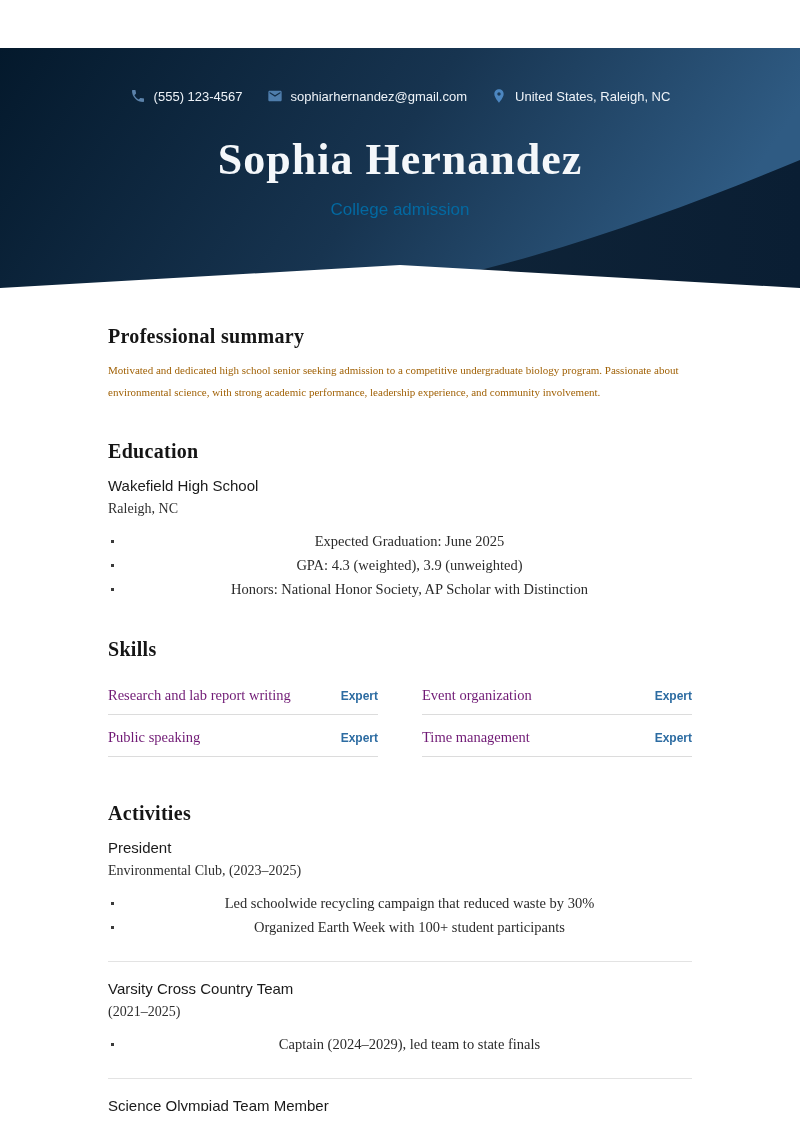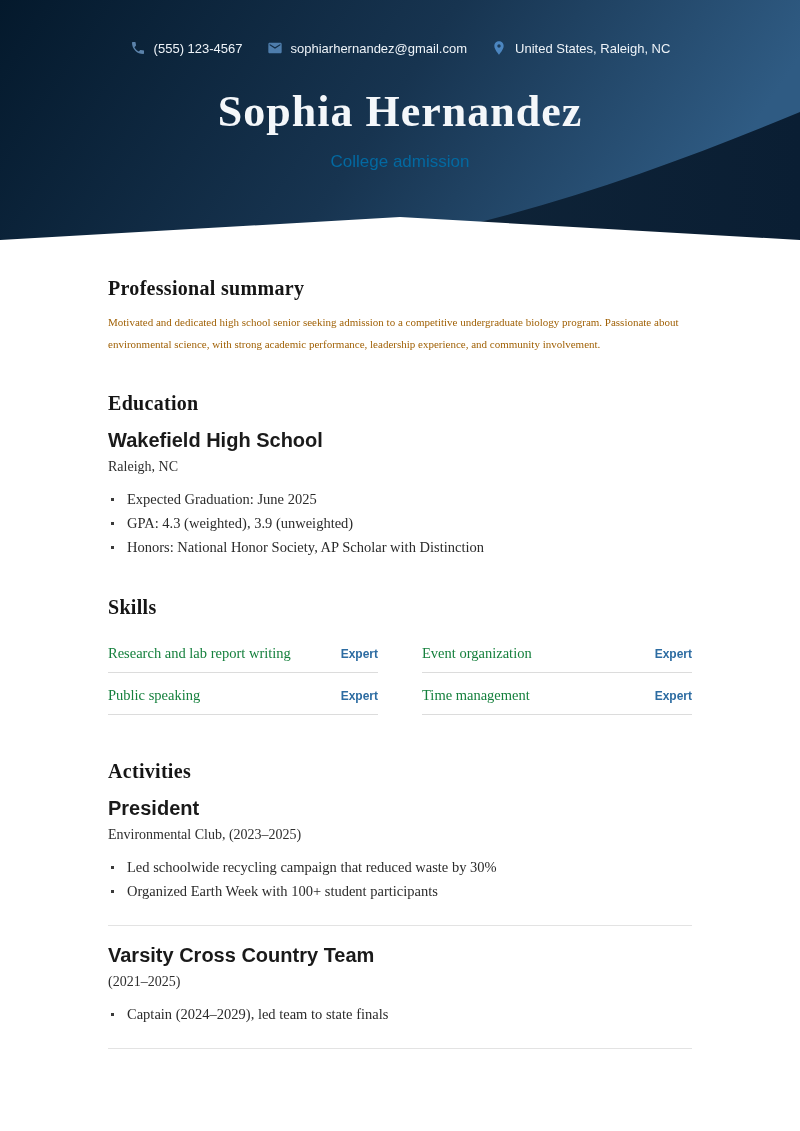--- a/index.html
+++ b/index.html
@@ -4,20 +4,21 @@
 <style>
   * { margin: 0; padding: 0; box-sizing: border-box; }
   html, body { background: #fff; }
   .page {
     position: relative;
     width: 800px;
     height: 1063px;
     background: #ffffff;
     font-family: "Liberation Serif", "DejaVu Serif", serif;
     overflow: hidden;
+    margin-top: 48px;
   }
 
   
   .header {
     position: relative;
     width: 800px;
     height: 260px;
   }
   .header svg.header-bg {
     position: absolute;
@@ -83,32 +84,33 @@
     margin-top: 11px;
     font-size: 11px;
     line-height: 22px;
     color: #a16207;
   }
   .section { margin-top: 37px; }
 
   .entry-title {
     margin-top: 14px;
     font-family: "Liberation Sans", sans-serif;
-    font-weight: 700;
-    font-size: 20px;
+    font-weight: 400;
+    font-size: 15px;
     color: #1a1a1a;
   }
   .entry-sub {
     margin-top: 7px;
     font-size: 14px;
     color: #2f2f2f;
   }
   ul.bullets {
     list-style: none;
     margin-top: 12px;
+    text-align: center;
   }
   ul.bullets li {
     position: relative;
     padding-left: 19px;
     font-size: 14.5px;
     color: #2b2b2b;
     line-height: 24px;
   }
   ul.bullets li::before {
     content: "";
@@ -128,21 +130,21 @@
     column-gap: 44px;
   }
   .skill-row {
     display: flex;
     justify-content: space-between;
     align-items: baseline;
     padding: 6px 0 10px 0;
     border-bottom: 1px solid #dcdcdc;
     margin-bottom: 8px;
   }
-  .skill-name { font-size: 14.5px; color: #15803d; }
+  .skill-name { font-size: 14.5px; color: #701a75; }
   .skill-level {
     font-family: "Liberation Sans", sans-serif;
     font-weight: 700;
     font-size: 12px;
     color: #2d6ca2;
   }
 
   
   .activity-entry {
     padding-bottom: 22px;

